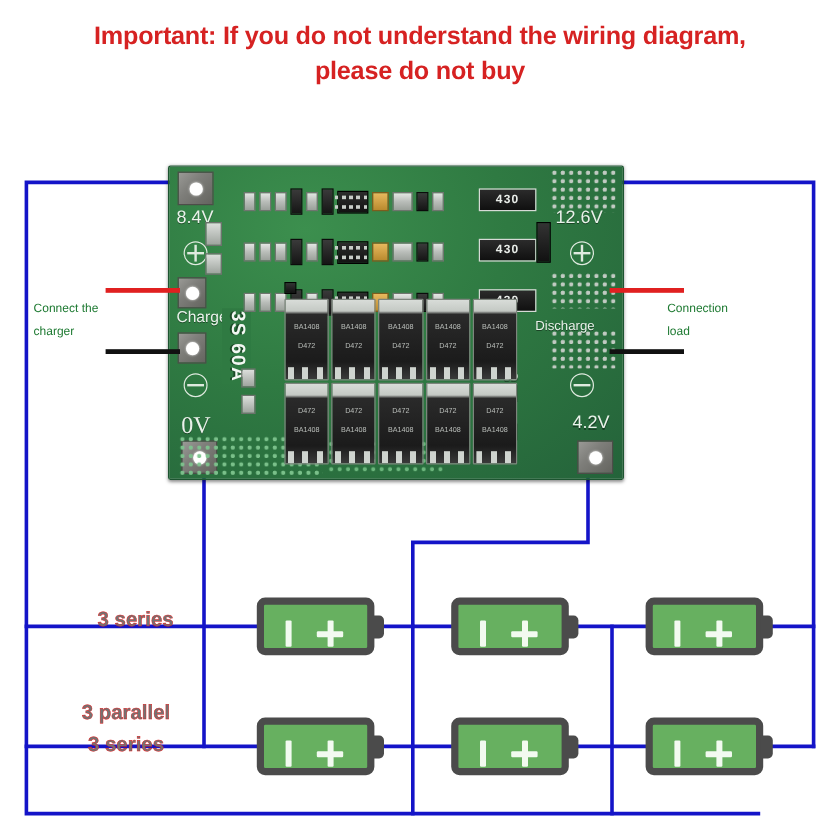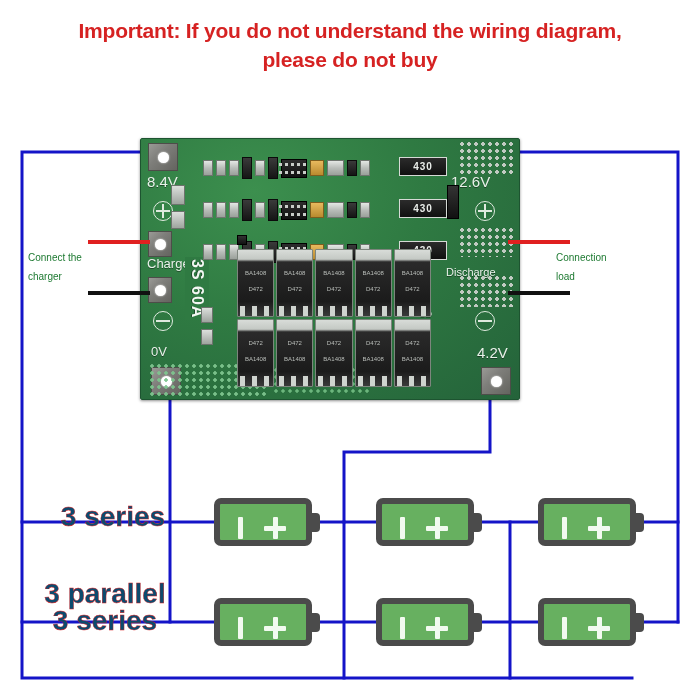--- a/index.html
+++ b/index.html
@@ -34,22 +34,22 @@
     background:
       radial-gradient(ellipse at 30% 20%, #3c8f4e 0%, #2f7a42 45%, #24633a 100%);
     border: 1px solid #1d5430;
     border-radius: 2px;
     box-shadow: 0 1px 3px rgba(0,0,0,.45);
     overflow: hidden;
   }
   
   .silk { position: absolute; color: #e9f2ea; font-family: "Liberation Sans", sans-serif; text-shadow: 0 1px 0 rgba(0,0,0,.4); }
   .s-84  { left: 6px;  top: 34px;  font-size: 15px; }
-  .s-0v  { left: 10px; top: 205px; font-size: 13px; }
-  .s-126 { left: 310px;top: 34px;  font-size: 15px; }
+  .s-0v  { left: 10px; top: 205px; font-size: 20px; font-family: Liberation Serif, serif; }
+  .s-126 { left: 322px;top: 34px;  font-size: 15px; }
   .s-42  { left: 336px;top: 205px; font-size: 15px; }
   .s-chg { left: 6px;  top: 117px; font-size: 13px; }
   .s-dis { left: 305px;top: 127px; font-size: 11px; }
   .s-cd  { left: 278px;top: 170px; font-size: 9px; }
   .s-fd  { left: 278px;top: 202px; font-size: 9px; }
   .s-3s  {
     left: 44px; top: 118px; font-size: 16px; font-weight: bold;
     color: #f2f7f2; background: #2f7a42; padding: 2px 3px;
     writing-mode: vertical-rl; text-orientation: mixed;
     letter-spacing: 1px;
@@ -179,22 +179,22 @@
   .lead { position: absolute; height: 4px; }
   .lead.red   { background: #e02020; }
   .lead.black { background: #111111; }
   .lead-lred  { left: 88px;  top: 240px; width: 62px; }
   .lead-lblk  { left: 88px;  top: 291px; width: 62px; }
   .lead-rred  { left: 508px; top: 240px; width: 62px; }
   .lead-rblk  { left: 508px; top: 291px; width: 62px; }
 
   
   .rlabel {
-    position: absolute; color: #0c4a6e; font-weight: bold;
-    font-size: 28px; line-height: 27px; text-align: center;
+    position: absolute; color: #737373; font-weight: bold;
+    font-size: 17px; line-height: 27px; text-align: center;
     -webkit-text-stroke: 0.4px #e01b1b;
   }
   .rl-3s  { left: 38px; top: 503px; width: 150px; }
   .rl-2p  { left: 20px; top: 580px; width: 170px; }
 
   
   .batt {
     position: absolute; width: 106px; height: 48px;
   }
   .batt .body {

